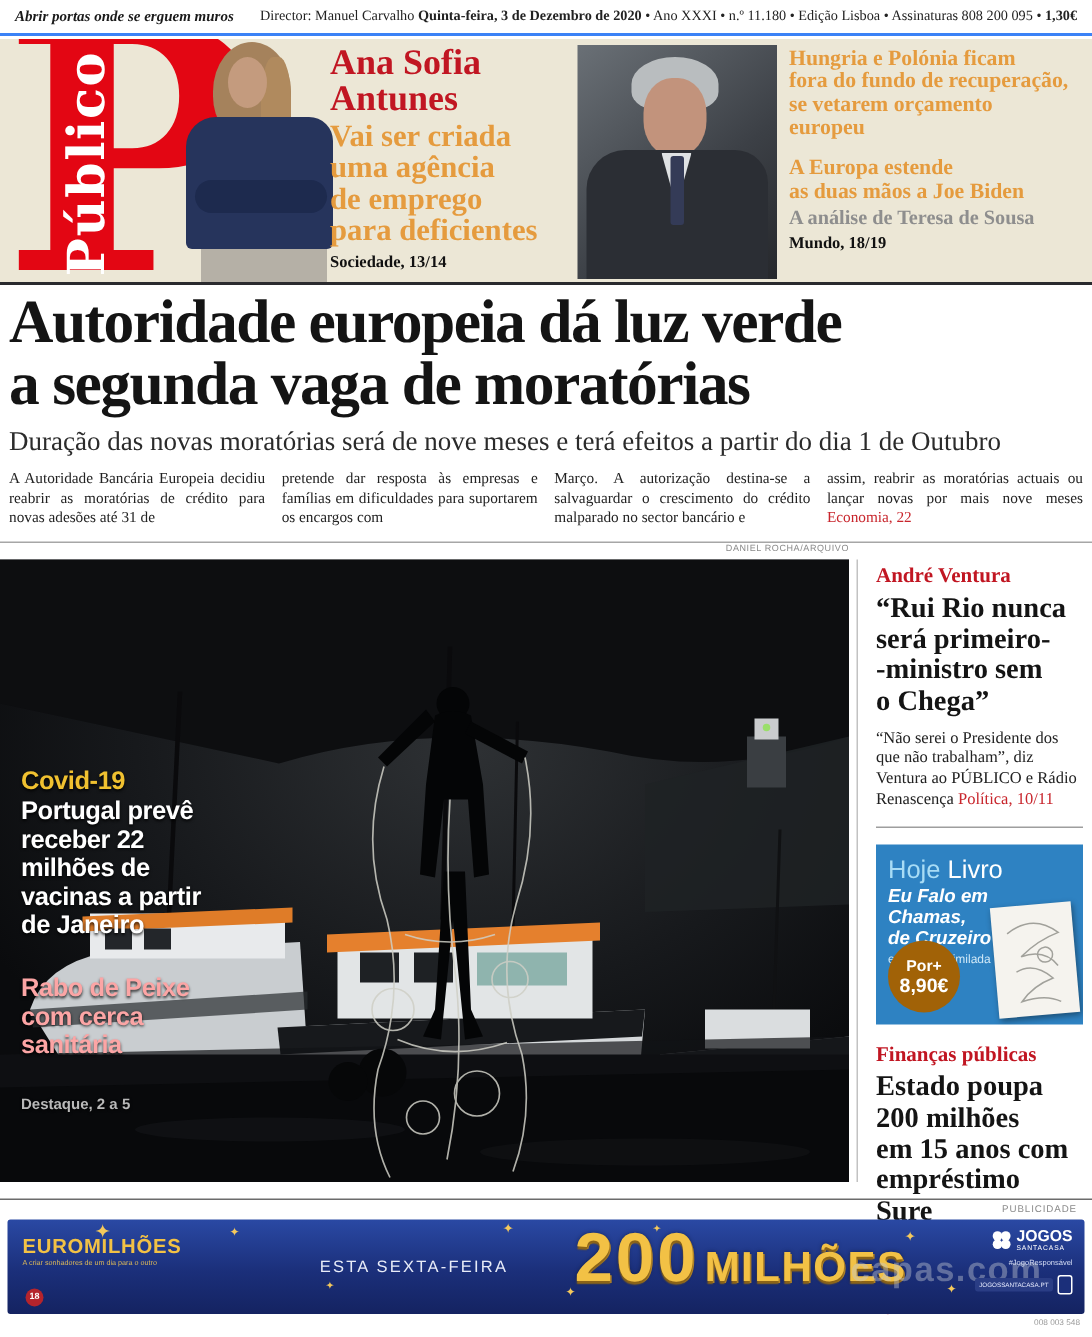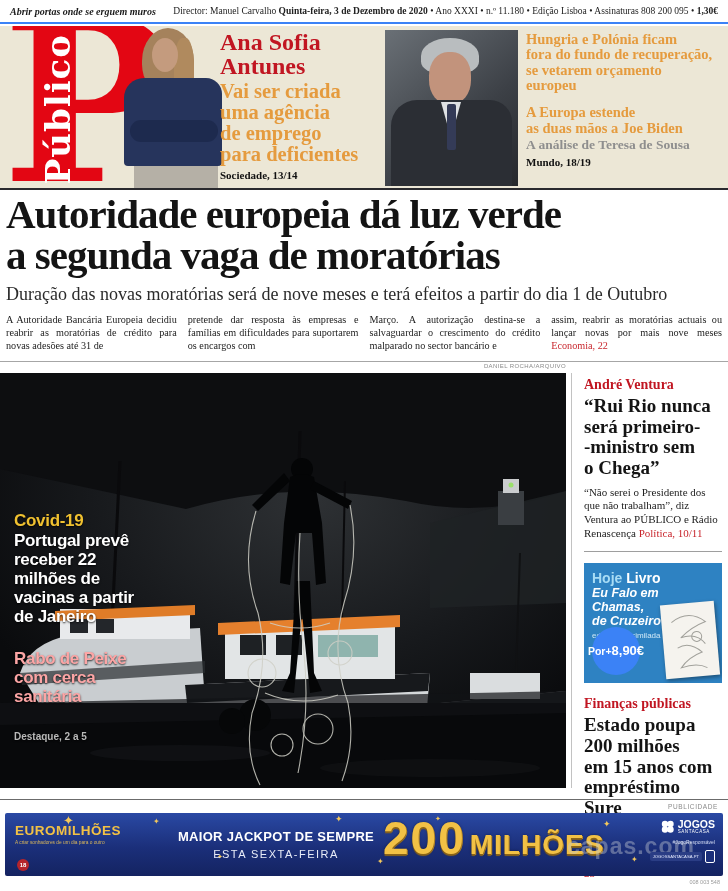--- a/index.html
+++ b/index.html
@@ -79,26 +79,26 @@
         font-weight:bold;font-size:10px;text-shadow:0 1px 2px rgba(0,0,0,.8);}
 
   .rail{flex:1;border-left:1px solid #c2c2c2;margin-left:5px;padding:4px 6px 0 12px;box-sizing:border-box;}
   .rail .k{color:#c11622;font-weight:bold;font-size:14px;}
   .rail h2{margin:3px 0 0 0;font-size:19px;line-height:1.09;font-weight:bold;color:#141414;white-space:pre-line;}
   .rail p{margin:7px 0 0 0;font-size:11px;line-height:1.24;color:#222;}
   .rail hr{border:none;border-top:1px solid #9e9e9e;margin:11px 0 0 0;}
 
   .promo{position:relative;margin-top:11px;height:120px;background:#2e82c2;color:#fff;
          font-family:"Liberation Sans",sans-serif;padding:7px 8px;box-sizing:border-box;overflow:hidden;}
-  .promo .l1{font-size:14px;font-weight:bold;}
+  .promo .l1{font-size:17px;font-weight:normal;}
   .promo .hoje{color:#a8dcf5;}
   .promo .title{font-style:italic;font-weight:bold;font-size:12.5px;line-height:1.1;white-space:pre-line;margin-top:1px;}
   .promo .note{font-size:8px;color:#cfe8f7;margin-top:2px;}
-  .badge{position:absolute;left:8px;bottom:8px;width:48px;height:48px;border-radius:50%;background:#3b82f6;
-         display:flex;align-items:center;justify-content:center;line-height:1.05;}
+  .badge{position:absolute;left:8px;bottom:8px;width:48px;height:48px;border-radius:50%;background:#a16207;
+         display:flex;flex-direction:column;align-items:center;justify-content:center;line-height:1.05;}
   .badge .pl{font-size:10.5px;font-weight:bold;}
   .badge .pr{font-size:13px;font-weight:bold;}
   .book{position:absolute;right:5px;bottom:6px;width:54px;height:74px;background:#f5f3ee;
         transform:rotate(-5deg);box-shadow:1px 2px 4px rgba(0,0,0,.4);}
   .fin-k{margin-top:13px;}
   .lay{font-style:italic;}
 
   
   .bottom-rule{position:absolute;top:799px;left:0;right:0;border-top:1.5px solid #6b6b6b;}
   .publicidade{position:absolute;top:803px;right:10px;font-size:6.5px;letter-spacing:.6px;color:#8a8a8a;
@@ -340,21 +340,20 @@
     <span class="star s7">✦</span>
     <span class="star s8">✦</span>
 
     <div class="ad-left">
       <div class="ad-brand">EUROMILHÕES</div>
       <div class="ad-tag">A criar sonhadores de um dia para o outro</div>
       <div class="age">18</div>
     </div>
 
     <div class="ad-center">
-      <div class="ad-l1">MAIOR JACKPOT DE SEMPRE</div>
       <div class="ad-l2">ESTA SEXTA-FEIRA</div>
     </div>
 
     <div class="ad-amount">
       <span class="amt-n">200</span>
       <span class="amt-w">MILHÕES</span>
     </div>
 
     <div class="watermark">capas.com</div>
 

